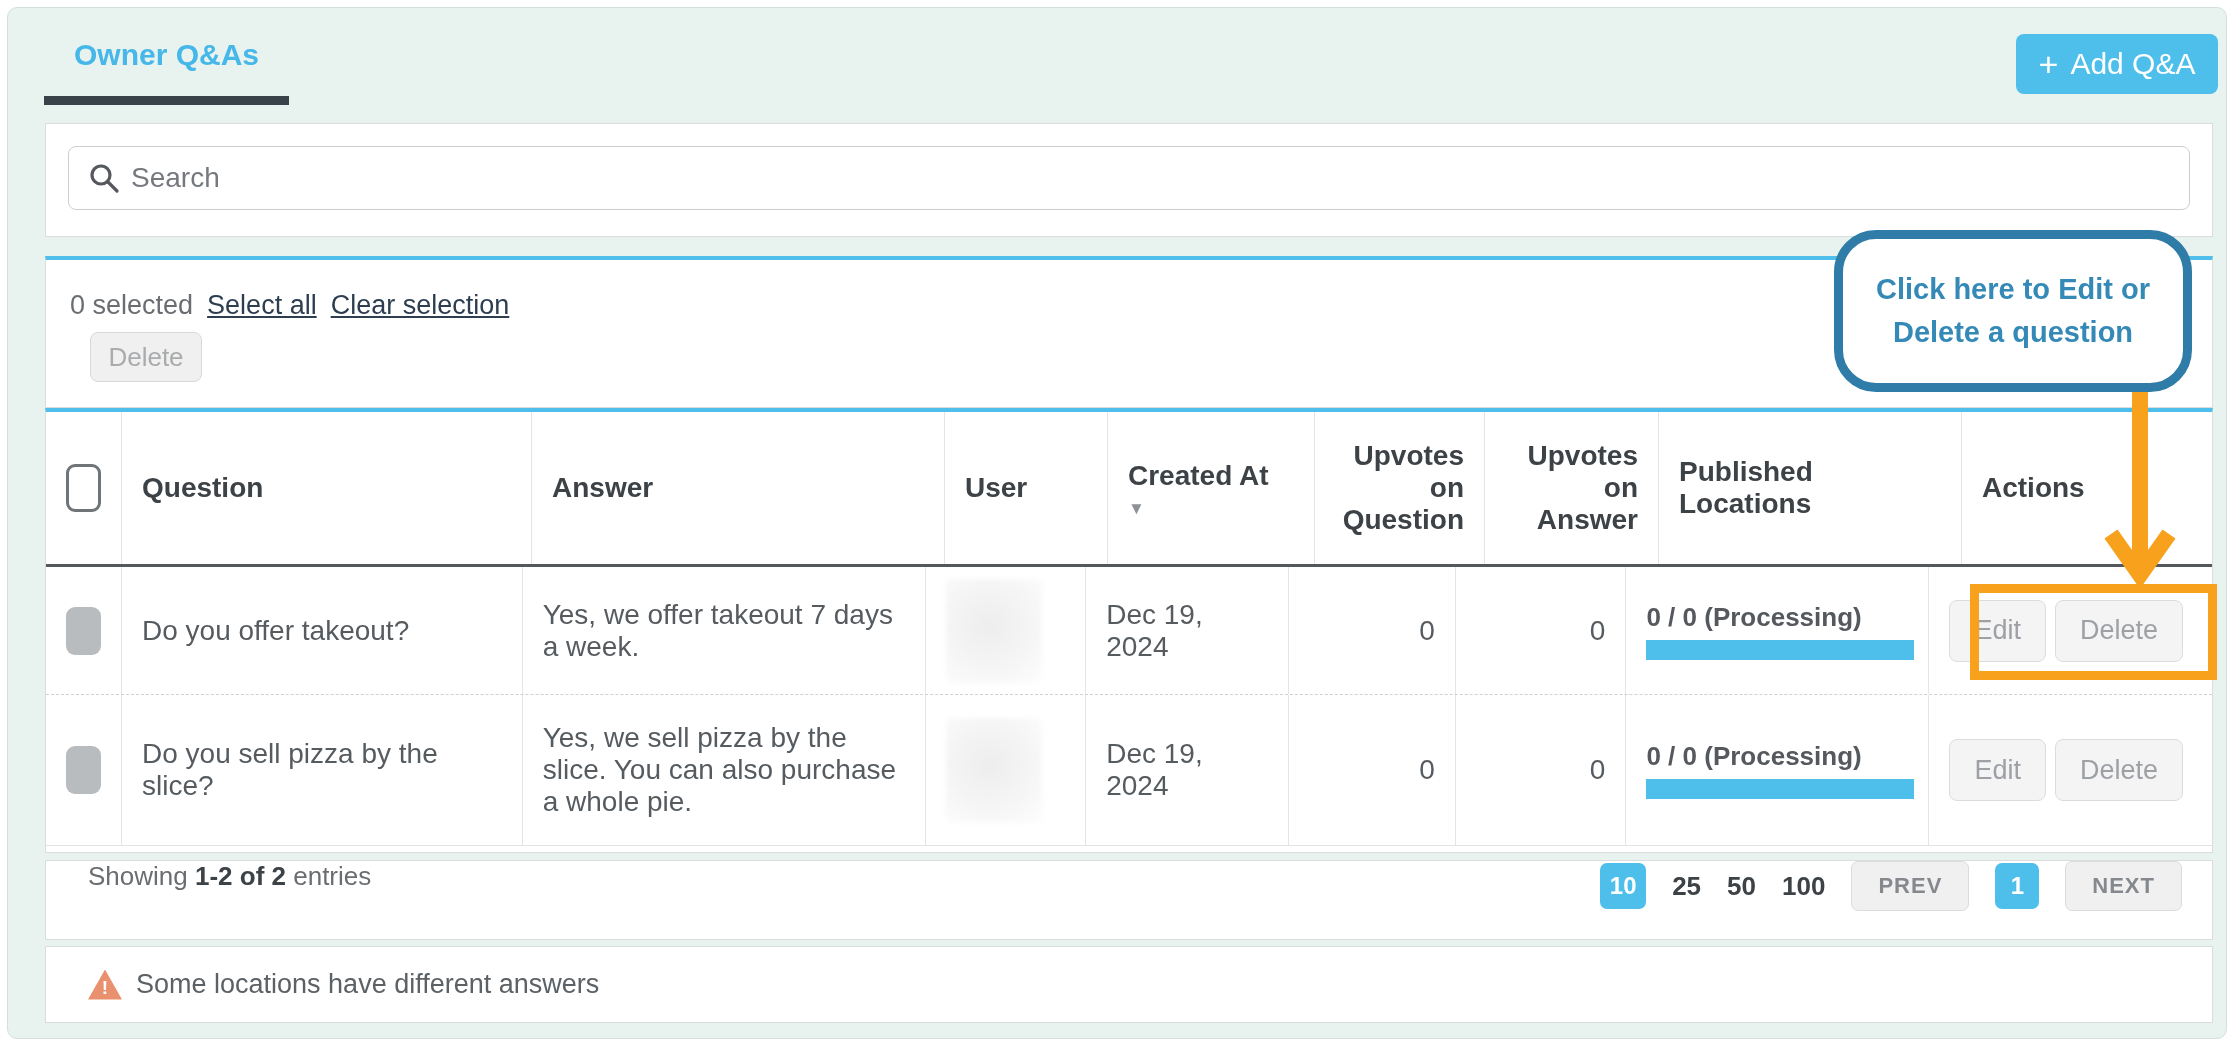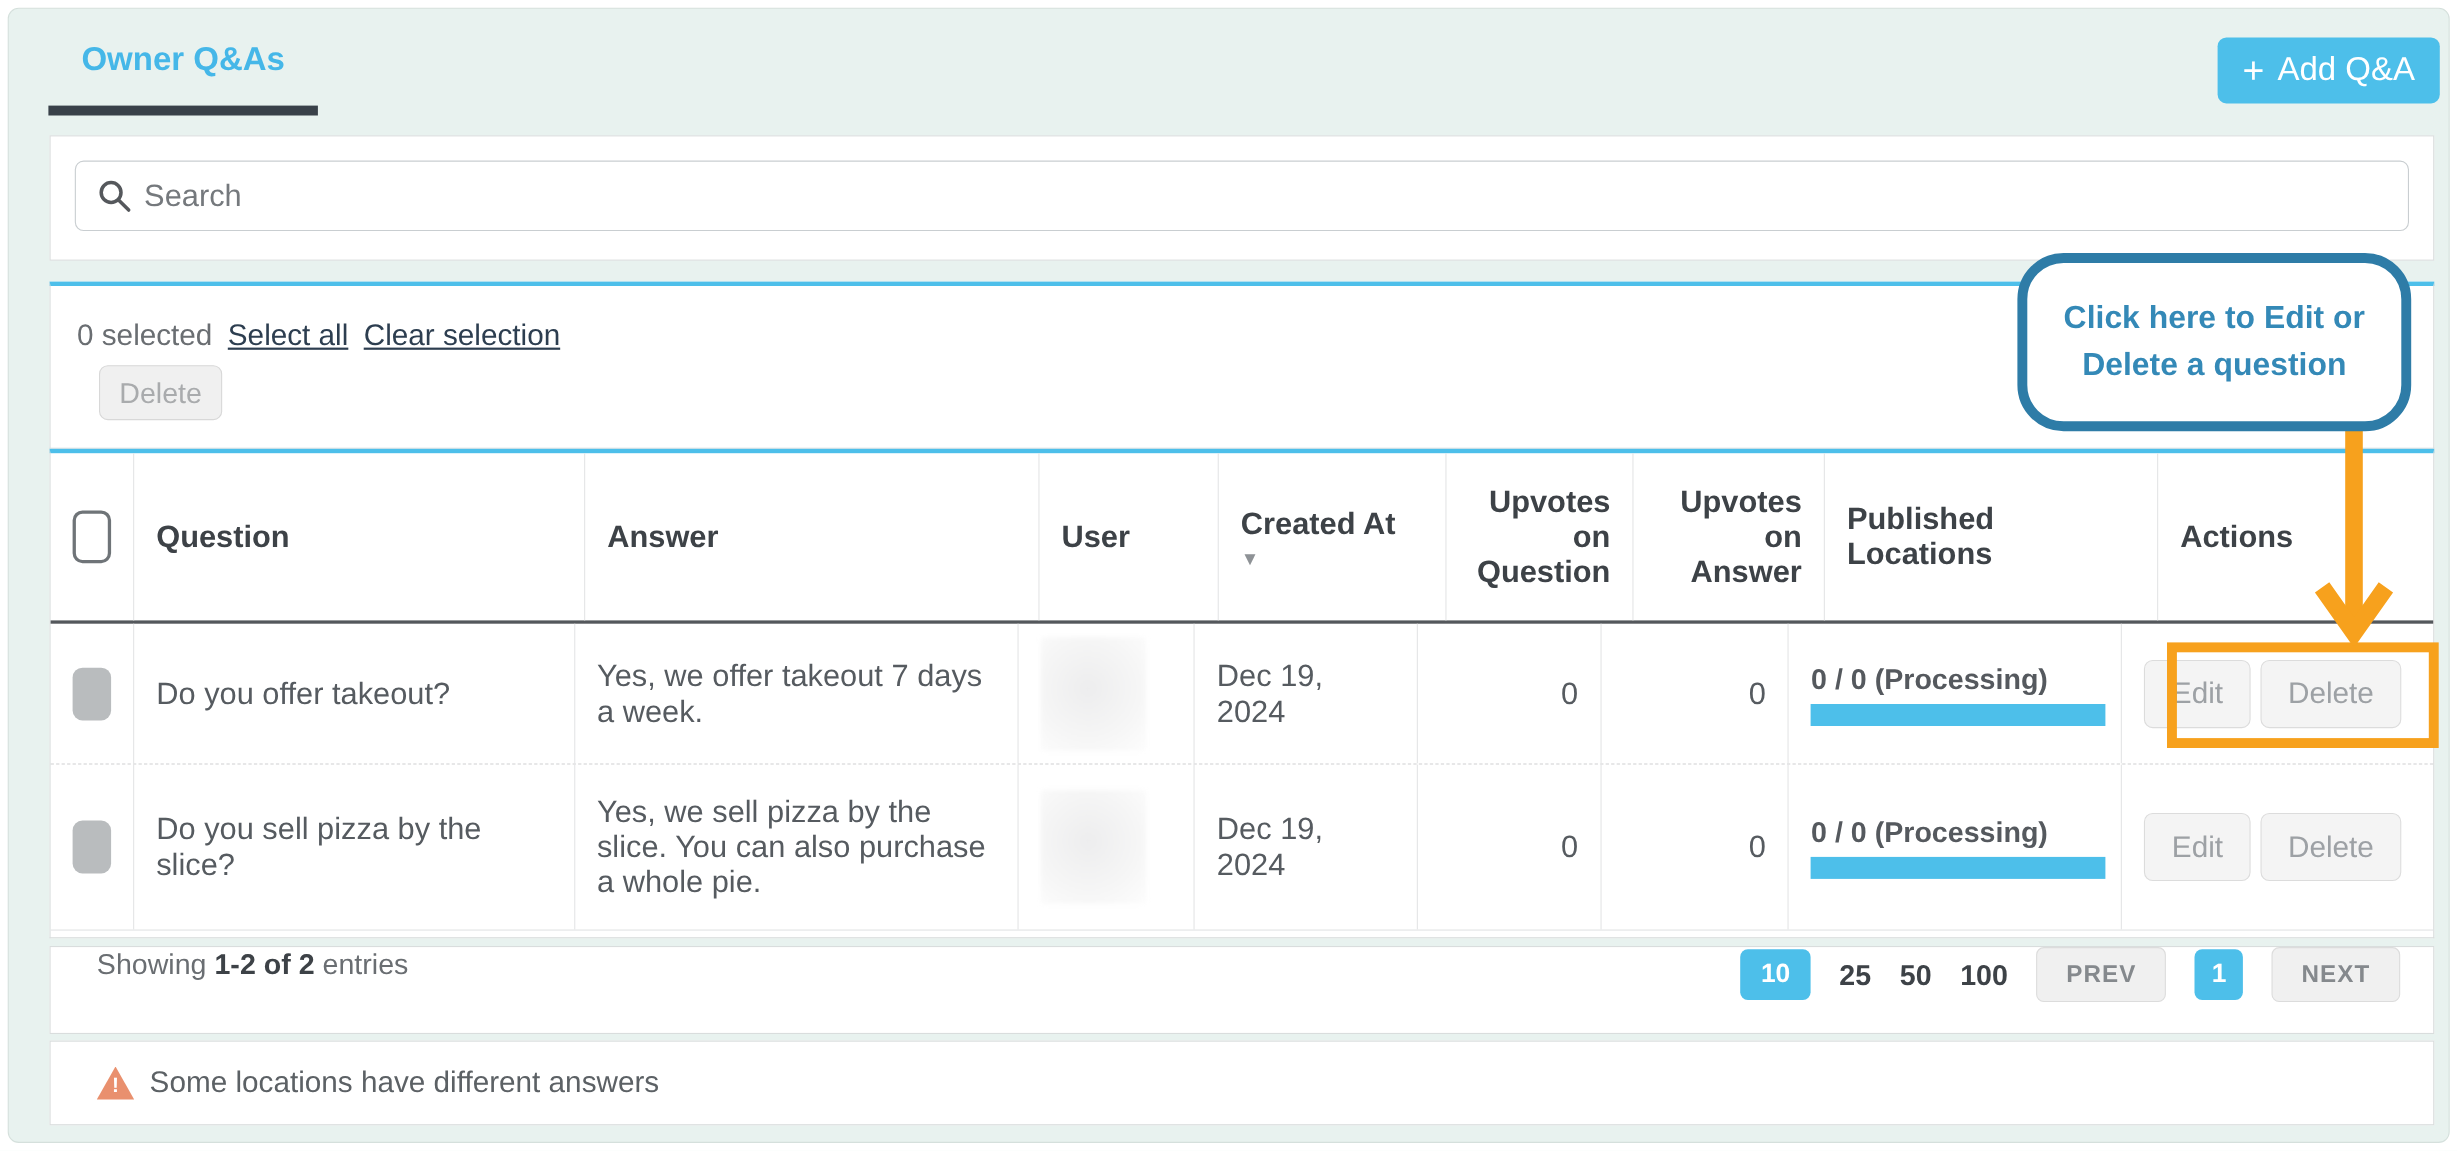--- a/index.html
+++ b/index.html
@@ -56,21 +56,21 @@
   .pub-text { font-size:26px; color:#55595e; }
   .pub-bar { width:268px; height:20px; background:#4dbfea; }
 
   .act-btn { height:62px; background:#f4f4f4; border:1px solid #dcdcdc; border-radius:8px; font-size:27px; color:#9da1a5; font-family:inherit; padding:0 24px; margin-right:9px; cursor:pointer; }
 
   .footer-card { top:852px; height:80px; display:flex; align-items:flex-start; }
   .showing { margin-left:42px; font-size:26px; color:#6a6e72; }
   .showing b { color:#3d4247; }
   .pager { position:absolute; right:30px; display:flex; align-items:center; gap:26px; }
   .psize { font-size:26px; font-weight:700; color:#3d4247; cursor:pointer; }
-  .psize.active { width:64px; height:46px; background:#4dbfea; color:#fff; border-radius:7px; display:flex; align-items:center; justify-content:center; font-size:24px; }
+  .psize.active { width:46px; height:46px; background:#4dbfea; color:#fff; border-radius:7px; display:flex; align-items:center; justify-content:center; font-size:24px; }
   .nav-btn { height:50px; padding:0 26px; background:#f0f0f0; border:1px solid #dcdcdc; border-radius:7px; font-size:22px; font-weight:700; color:#85898d; letter-spacing:1px; font-family:inherit; cursor:pointer; }
   .page-btn { width:44px; height:46px; background:#4dbfea; border:none; border-radius:7px; color:#fff; font-size:24px; font-weight:700; font-family:inherit; cursor:pointer; }
 
   .warn-card { top:938px; height:77px; display:flex; align-items:center; }
   .warn-tri { position:relative; width:34px; height:30px; margin-left:42px; background:#e9906e; clip-path:polygon(50% 0, 100% 100%, 0 100%); }
   .warn-tri span { position:absolute; left:0; right:0; bottom:1px; text-align:center; color:#fff; font-size:19px; font-weight:700; }
   .warn-text { margin-left:14px; font-size:27px; color:#5c6165; }
 
   
   .callout { position:absolute; left:1826px; top:222px; width:358px; height:162px; background:#ffffff; border:9px solid #2e7ca7; border-radius:42px; z-index:7; display:flex; flex-direction:column; align-items:center; justify-content:center; font-size:29px; font-weight:600; color:#3489b7; line-height:43px; }

